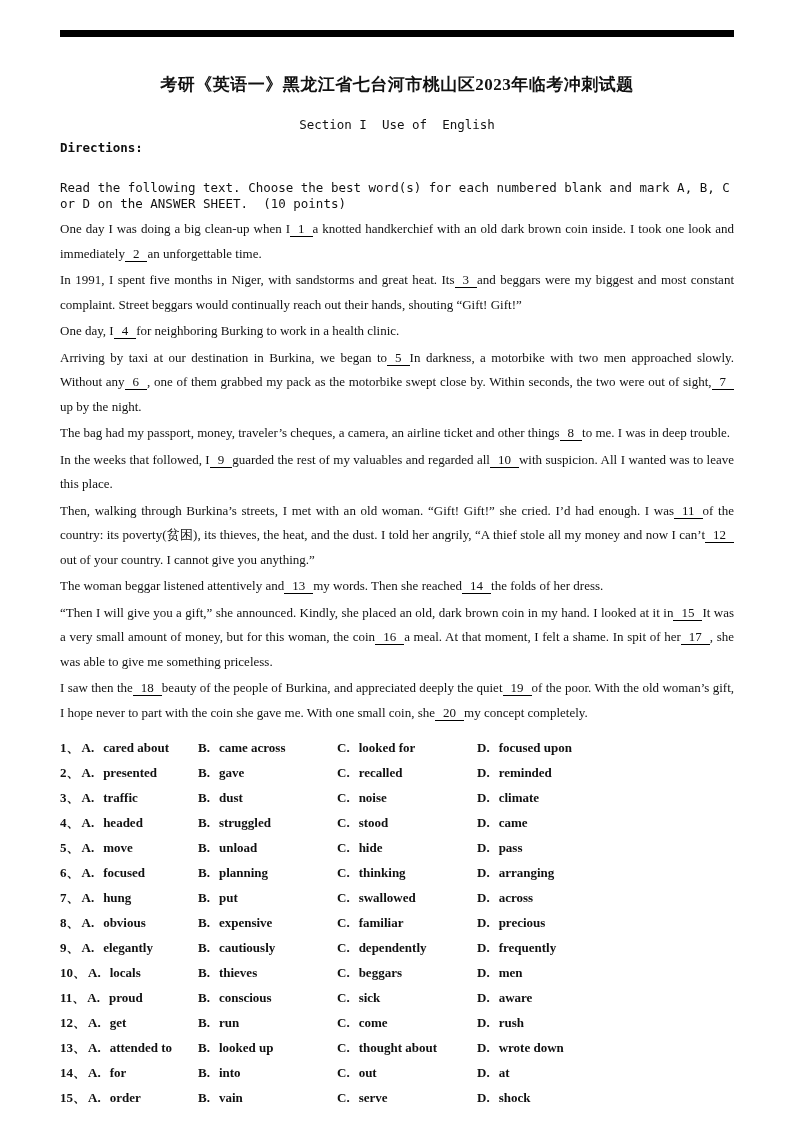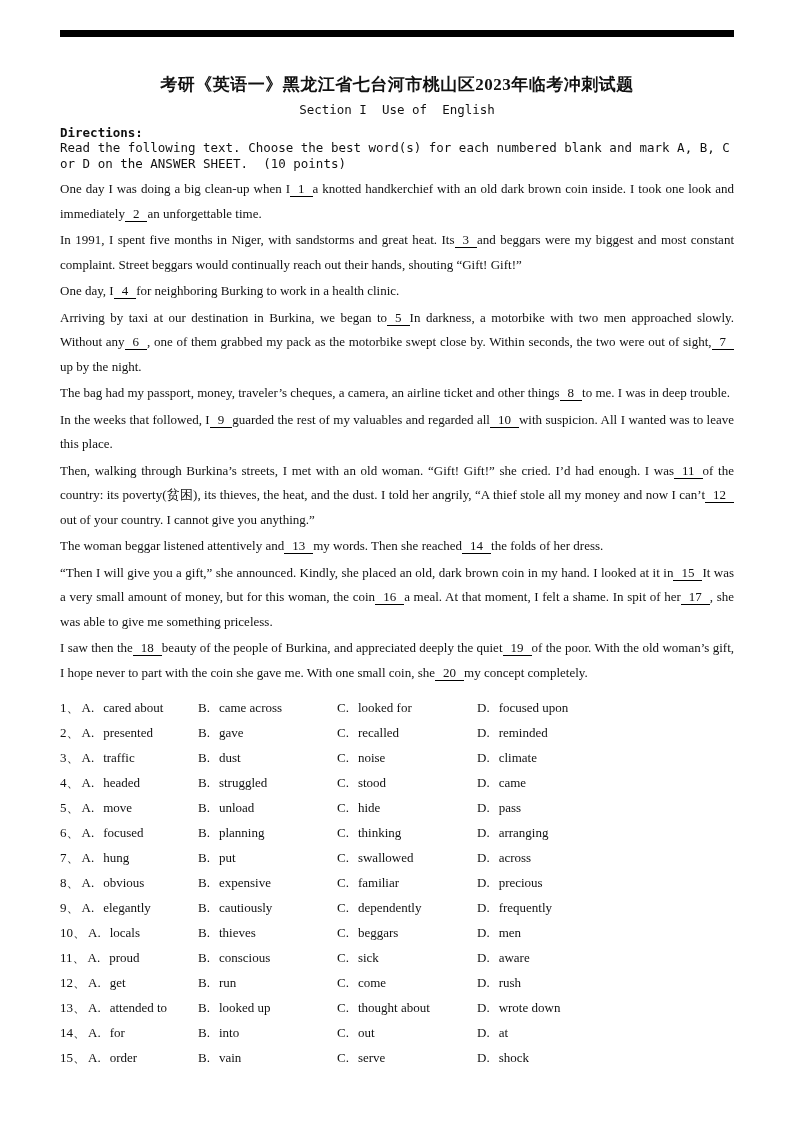--- a/index.html
+++ b/index.html
@@ -21,37 +21,38 @@
     background: #000;
   }
   .doc-title {
     margin-top: 36px;
     text-align: center;
     font-size: 17px;
     font-weight: bold;
     letter-spacing: 0.5px;
   }
   .section-heading {
-    margin-top: 6px;
+    margin-top: 21px;
     text-align: center;
     font-family: "DejaVu Sans Mono", "Liberation Mono", monospace;
     font-size: 12.5px;
     white-space: pre;
   }
   .directions-label {
     margin-top: 8px;
     font-family: "DejaVu Sans Mono", "Liberation Mono", monospace;
     font-weight: bold;
     font-size: 12.5px;
   }
   .directions-text {
     font-family: "DejaVu Sans Mono", "Liberation Mono", monospace;
     font-size: 12.5px;
     line-height: 15.5px;
     white-space: pre-wrap;
+    margin-top: 25px;
   }
   .passage { margin-top: 6px; }
   .para {
     margin: 0 0 2px 0;
     font-size: 13px;
     line-height: 24.5px;
     text-align: justify;
   }
   .blank {
     display: inline-block;
@@ -59,21 +60,21 @@
     border-bottom: 1px solid #000;
     line-height: 15px;
   }
   .question-list { margin-top: 10px; }
   .q-row {
     display: grid;
     grid-template-columns: 138px 139px 140px 1fr;
     font-size: 13px;
     line-height: 25px;
   }
-  .q-cell { white-space: nowrap; overflow: hidden; }
+  .q-cell { white-space: nowrap; overflow: hidden; font-weight: bold; }
   .q-num { margin-right: 2px; }
   .q-letter { margin-right: 9px; }
 </style>
 </head>
 <body>
 
 <div class="page">
   <div class="top-rule"></div>
 
   <div class="doc-title">考研《英语一》黑龙江省七台河市桃山区2023年临考冲刺试题</div>

